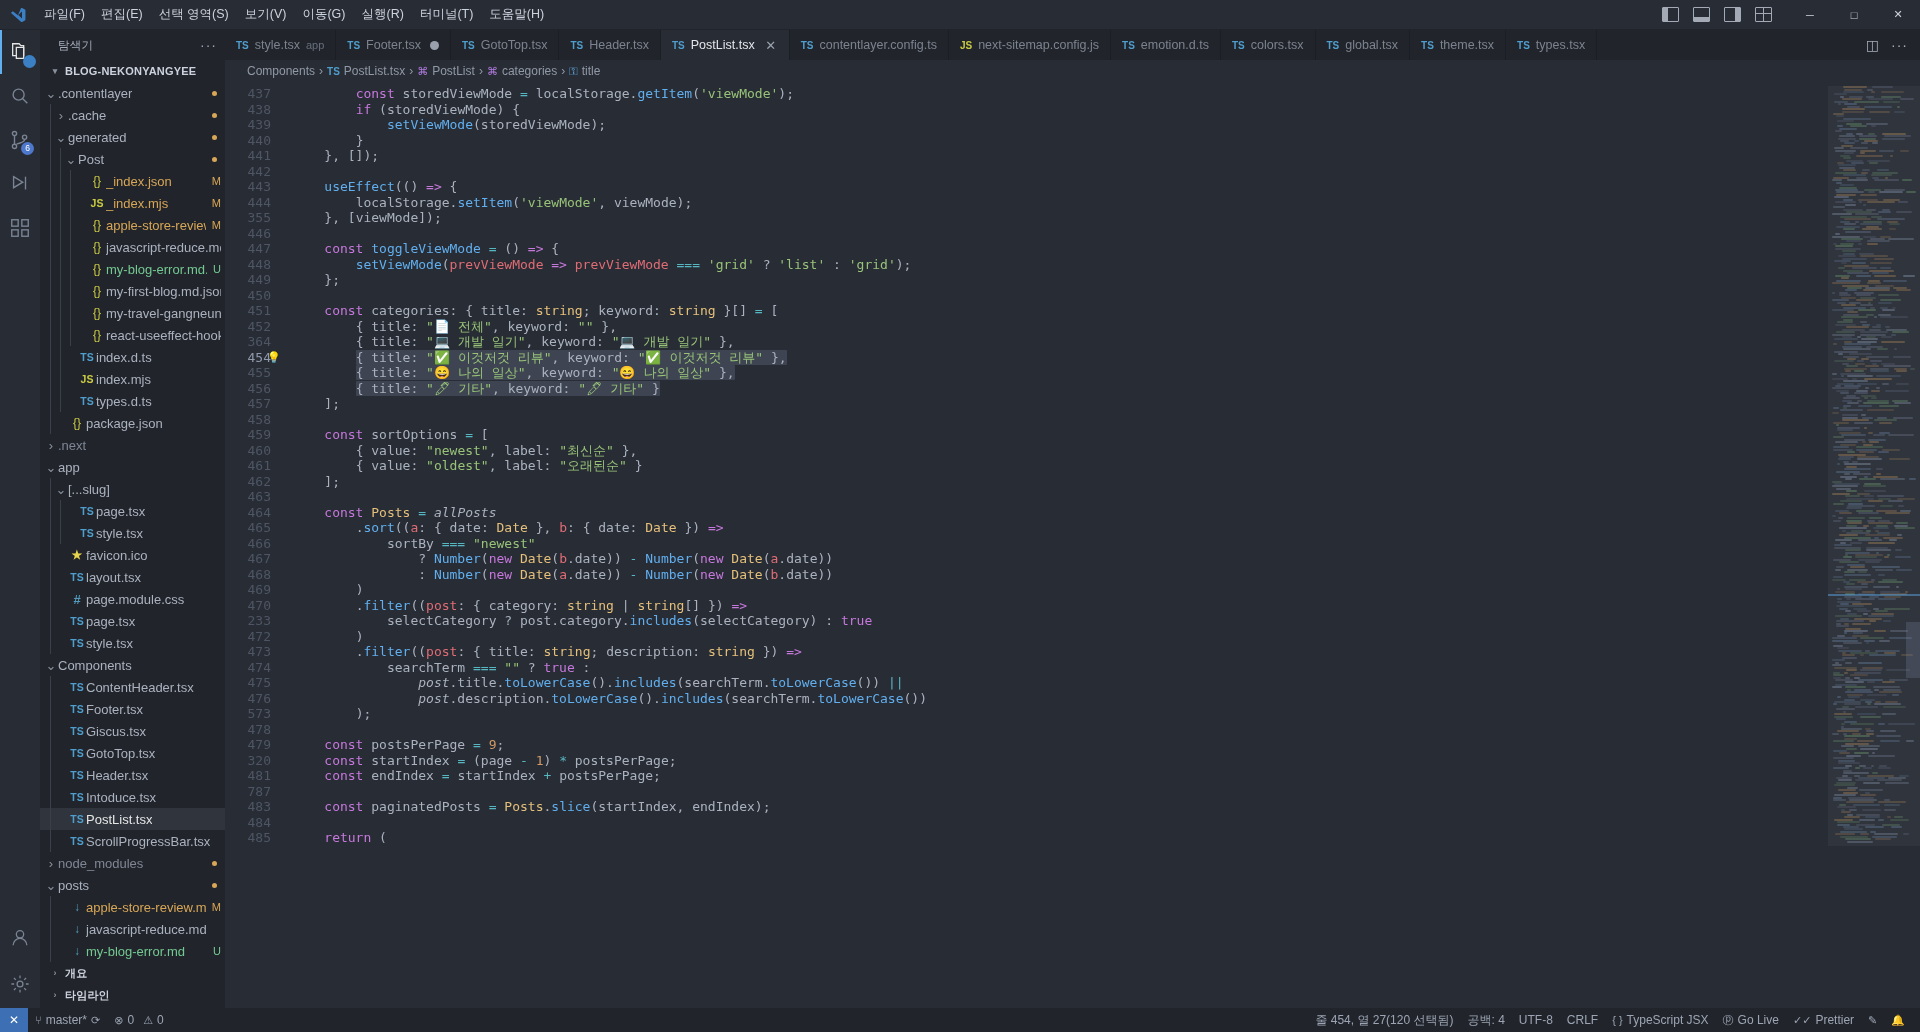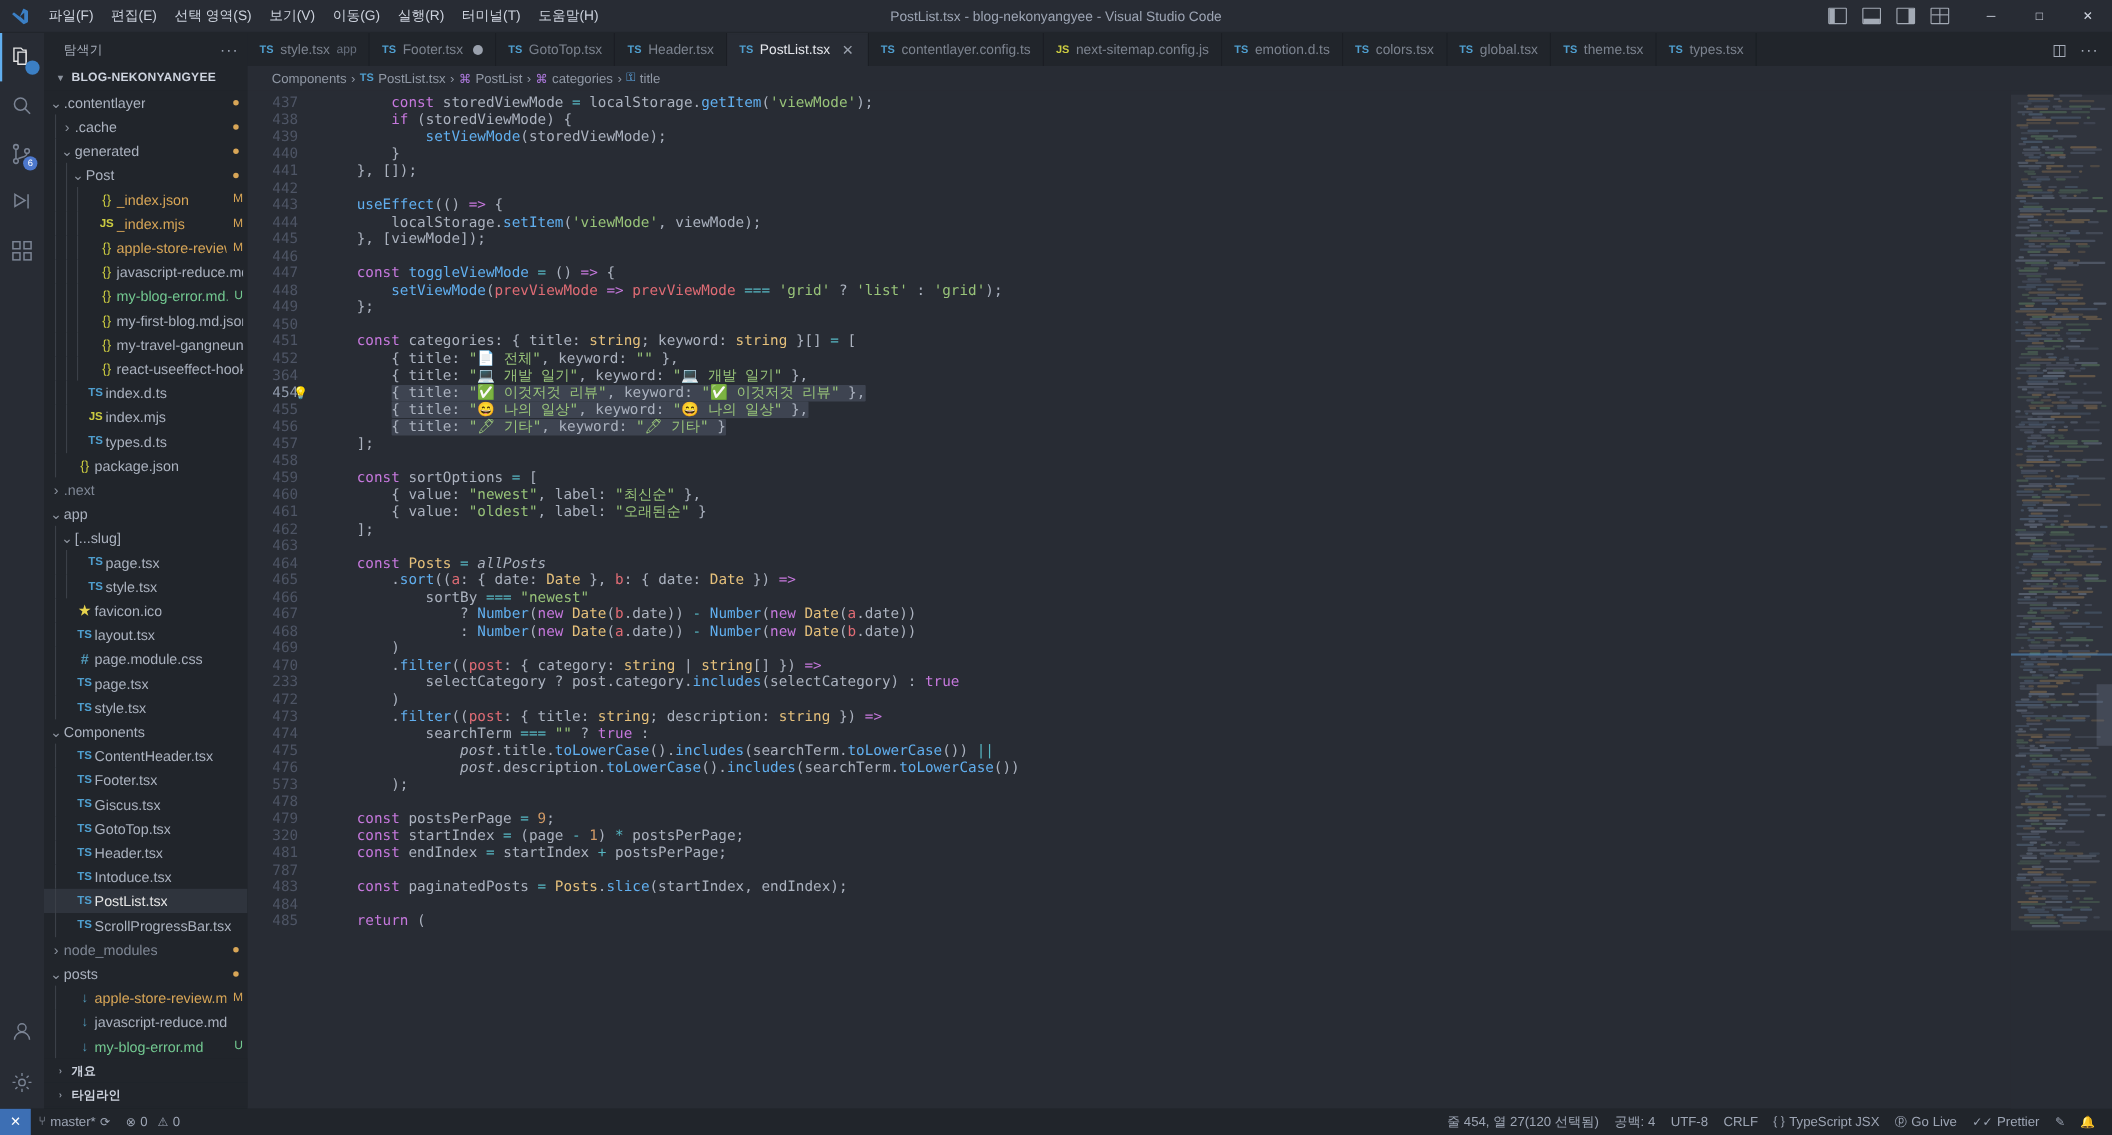--- a/index.html
+++ b/index.html
@@ -219,21 +219,20 @@
   <div class="menu">
     <div class="menu-item">파일(F)</div>
     <div class="menu-item">편집(E)</div>
     <div class="menu-item">선택 영역(S)</div>
     <div class="menu-item">보기(V)</div>
     <div class="menu-item">이동(G)</div>
     <div class="menu-item">실행(R)</div>
     <div class="menu-item">터미널(T)</div>
     <div class="menu-item">도움말(H)</div>
   </div>
-  <div class="win-title">PostList.tsx - blog-nekonyangyee - Visual Studio Code</div>
   <div class="title-right">
     <div class="layout-icons">
       <div class="licon">
         <div class="fr"></div>
           <div class="bar" style="left:1px;top:1px;bottom:1px;width:5px;"></div>
       </div>
       <div class="licon">
         <div class="fr"></div>
           <div class="bar" style="left:1px;right:1px;bottom:1px;height:4px;"></div>
       </div>
@@ -683,21 +682,21 @@
       <div class="code-scroll">
         <div class="gutter" id="gutter">
             <div class="gline">437</div>
             <div class="gline">438</div>
             <div class="gline">439</div>
             <div class="gline">440</div>
             <div class="gline">441</div>
             <div class="gline">442</div>
             <div class="gline">443</div>
             <div class="gline">444</div>
-            <div class="gline">445</div>
+            <div class="gline">355</div>
             <div class="gline">446</div>
             <div class="gline">447</div>
             <div class="gline">448</div>
             <div class="gline">449</div>
             <div class="gline">450</div>
             <div class="gline">451</div>
             <div class="gline">452</div>
             <div class="gline">364</div>
             <div class="gline cur">454<span class="bulb">💡</span></div>
             <div class="gline">455</div>

